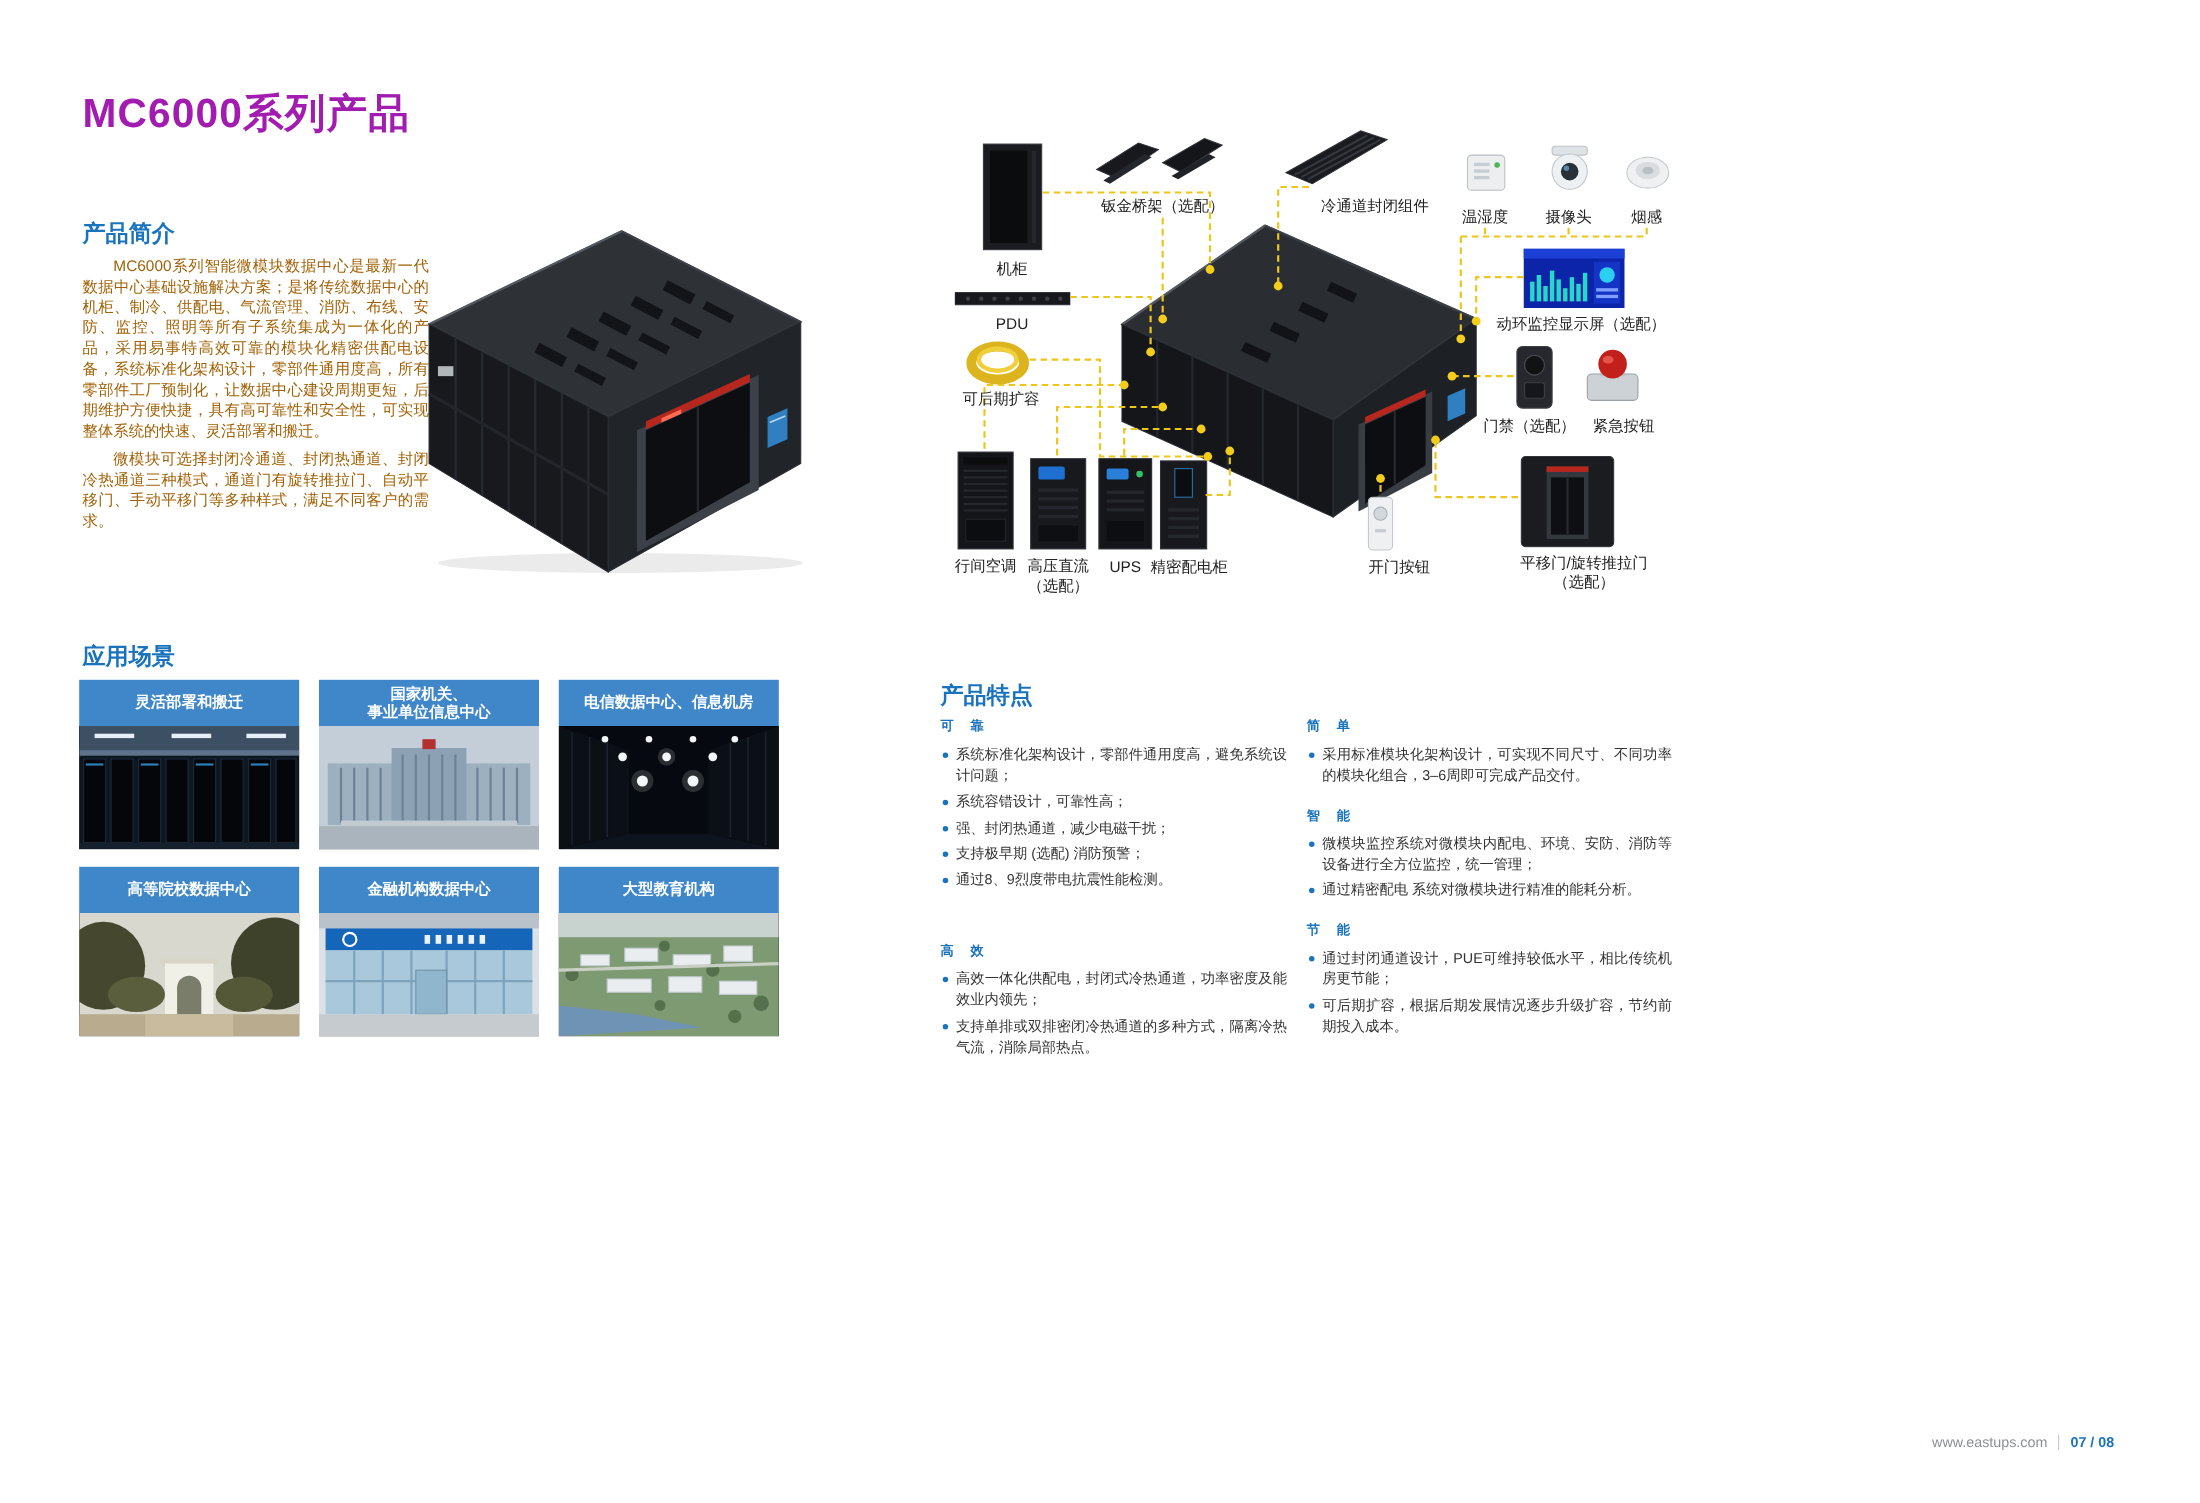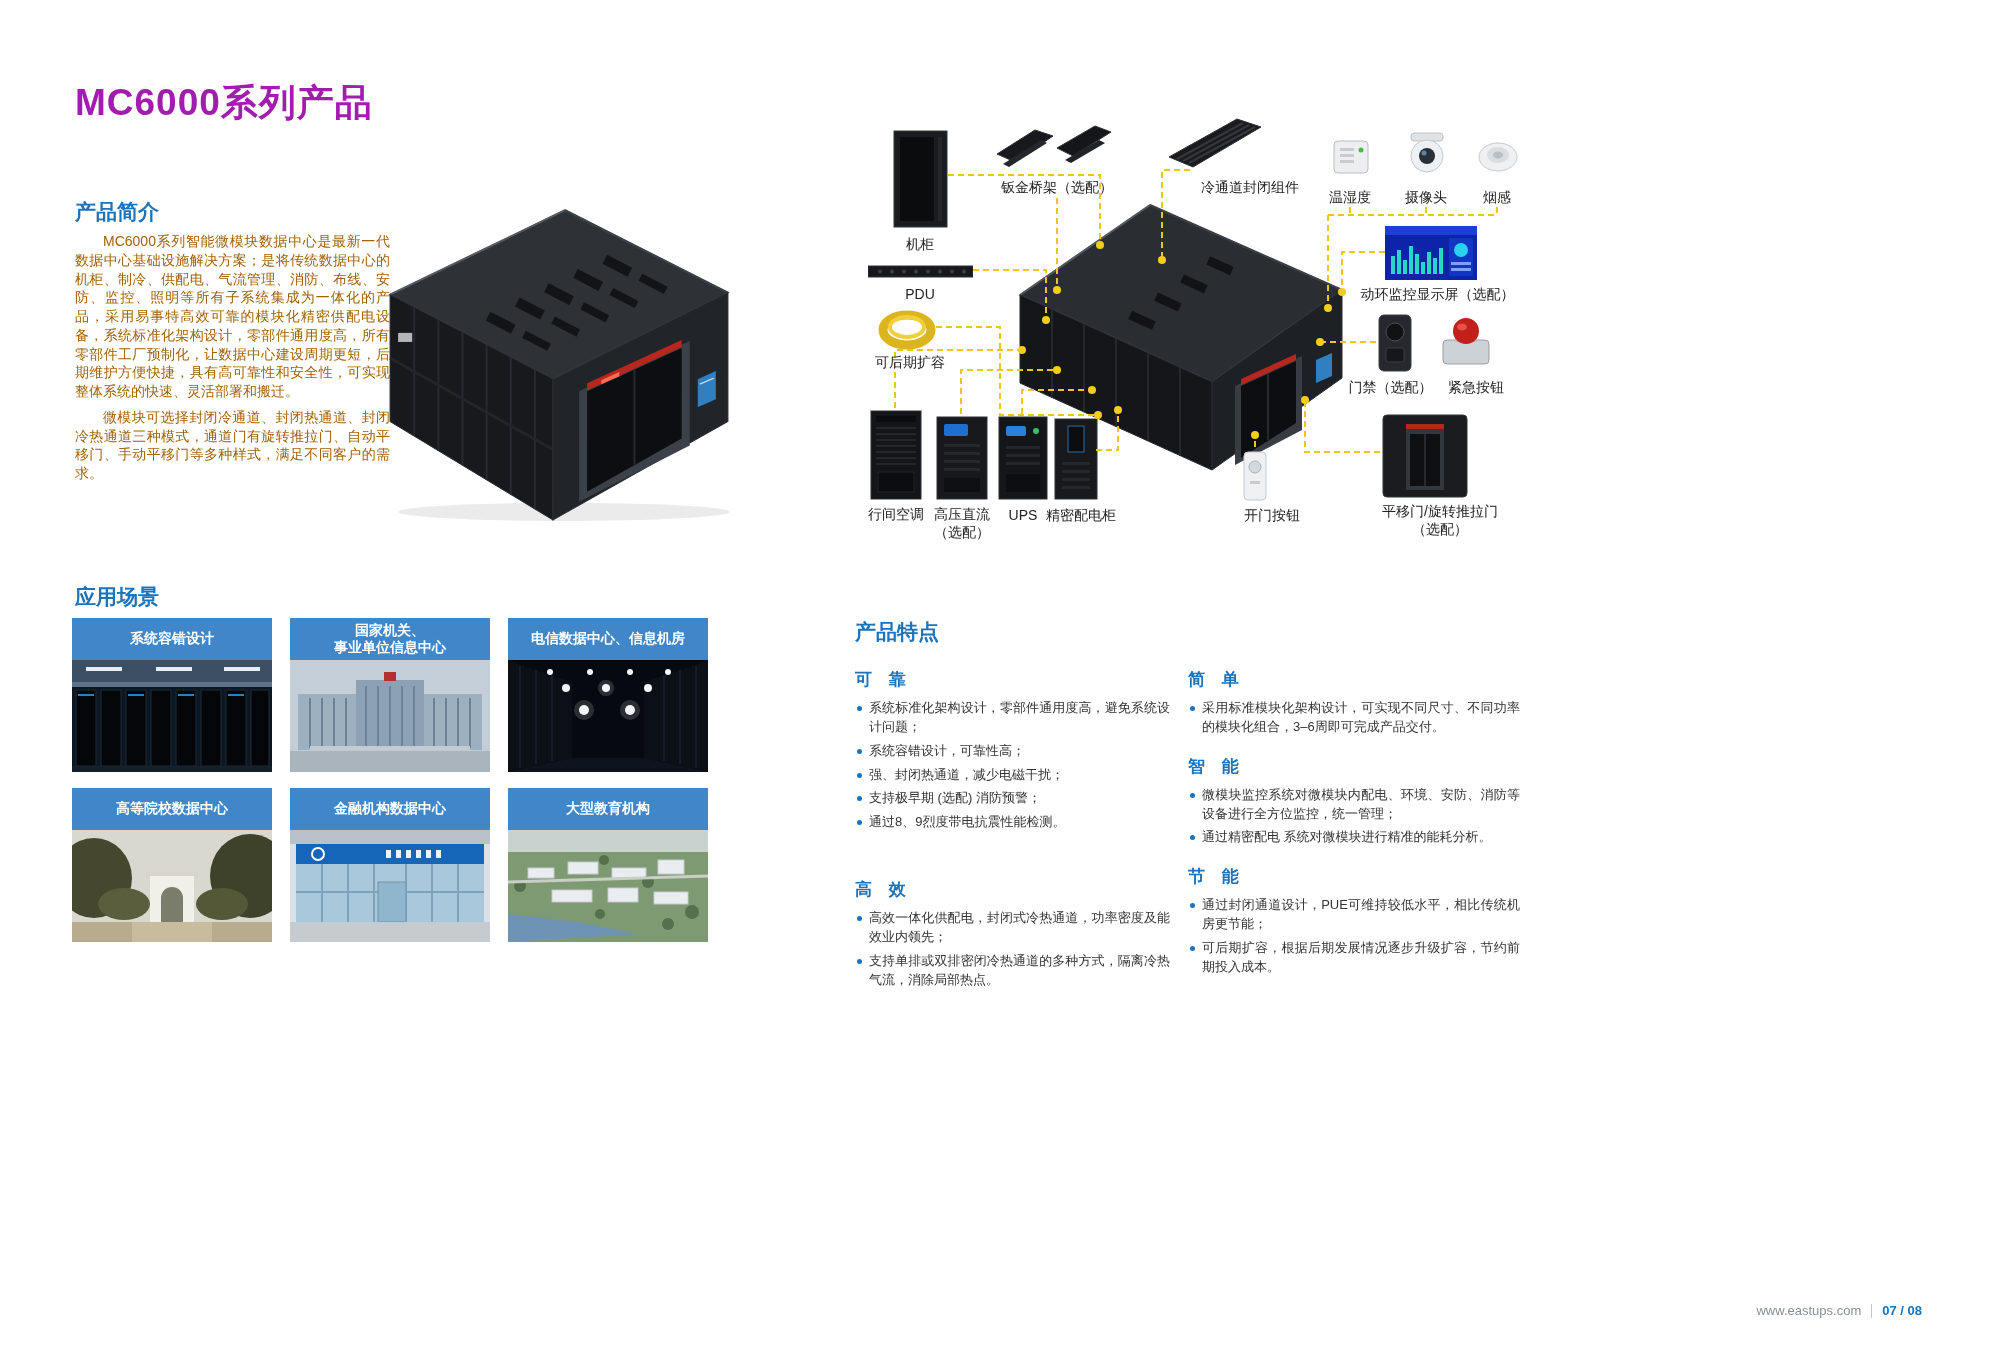--- a/index.html
+++ b/index.html
@@ -26,21 +26,21 @@
 
   .diagram { position:absolute; left:850px; top:95px; width:1135px; height:478px; }
   .dglyph { position:absolute; z-index:4; }
   .dmodule { position:absolute; left:160px; top:95px; width:340px; height:285px; z-index:2; }
   .dlines { position:absolute; left:0; top:0; z-index:5; pointer-events:none; }
   .dlabel { position:absolute; z-index:6; font-size:14px; color:#222; text-align:center; white-space:pre-line; line-height:1.3; }
 
   .fcol { position:absolute; width:315px; }
   .fcol-a { left:855px; top:652px; }
   .fcol-b { left:1188px; top:652px; width:332px; }
-  .fgroup-title { font-size:17px; font-weight:bold; color:#1a73bd; letter-spacing:6px;margin-top:16px; }
+  .fgroup-title { font-size:12px; font-weight:bold; color:#1a73bd; letter-spacing:6px; }
   .fbullets { list-style:none; margin:8px 0 0 0; padding:0; }
   .fbullets li { position:relative; padding-left:14px; font-size:13px; line-height:1.45; color:#333; margin-bottom:5px; text-align:justify; }
   .fbullets li::before { content:""; position:absolute; left:2px; top:7px; width:5px; height:5px; border-radius:50%; background:#1a73bd; }
   .mt-md { margin-top:18px; }
   .mt-lg { margin-top:46px; }
 
   .footer { position:absolute; right:78px; bottom:48px; display:flex; align-items:center; gap:10px; font-size:13px; }
   .footer .site { color:#8a8f94; }
   .footer .sep { width:1px; height:14px; background:#c3c7cb; }
   .footer .pagenum { color:#1a73bd; font-weight:bold; }
@@ -101,21 +101,21 @@
       <polygon points="318,196 336,188 336,216 318,224" fill="#2f7fc1"></polygon>
       <line x1="320" y1="201" x2="334" y2="195" stroke="#bcd8ee" stroke-width="1.5"></line>
     </svg>
   </div>
 
   <h2 class="sec-heading scenarios-heading">应用场景</h2>
 
   <div class="cards">
 
     <div class="card">
-      <div class="card-header">系统容错设计</div>
+      <div class="card-header">灵活部署和搬迁</div>
       <div class="card-img">
         <svg viewBox="0 0 200 112" preserveAspectRatio="none">
           <rect width="200" height="112" fill="#0d1722"></rect>
           <rect width="200" height="24" fill="#3c4f63"></rect>
           <rect y="22" width="200" height="5" fill="#5e7389"></rect>
           <rect x="14" y="7" width="36" height="4" fill="#e6eef6"></rect>
           <rect x="84" y="7" width="36" height="4" fill="#e6eef6"></rect>
           <rect x="152" y="7" width="36" height="4" fill="#e6eef6"></rect>
           <g fill="#04060a" stroke="#1d2a39" stroke-width="1">
             <rect x="4" y="30" width="20" height="76"></rect>

